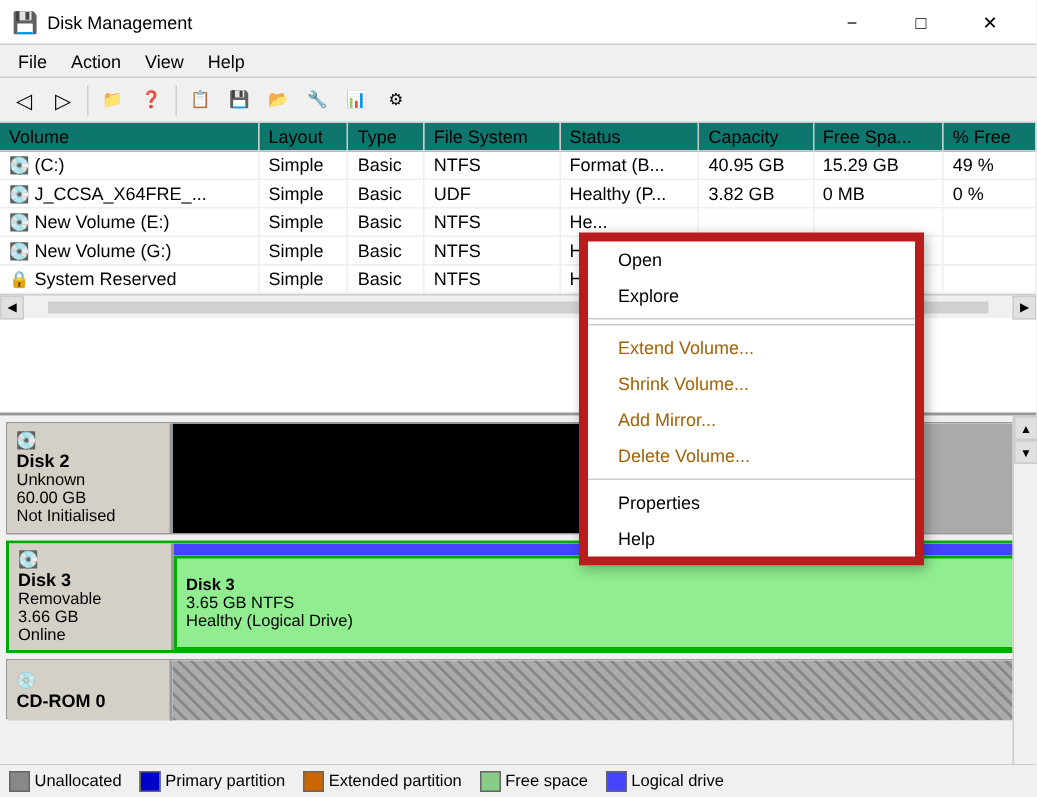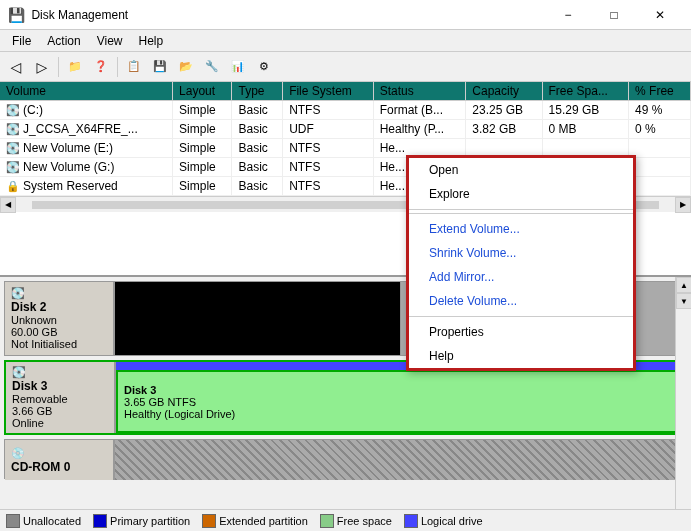--- a/index.html
+++ b/index.html
@@ -204,34 +204,34 @@
     .legend-box {
       width: 14px;
       height: 14px;
       border: 1px solid #666;
     }
 
     
     .context-menu {
       position: absolute;
       top: 155px;
-      left: 406px;
+      left: 386px;
       width: 230px;
       background: white;
-      border: 3px solid #b91c1c;
+      border: 6px solid #b91c1c;
       box-shadow: 2px 2px 8px rgba(0,0,0,0.3);
       z-index: 100;
       font-size: 12px;
     }
     .ctx-item {
       padding: 5px 20px;
       cursor: pointer;
       white-space: nowrap;
     }
-    .ctx-item.disabled { color: #1d4ed8; cursor: default; }
+    .ctx-item.disabled { color: #a16207; cursor: default; }
     .ctx-item.highlighted {
       background: white;
       outline: 2px solid #cc0000;
       outline-offset: -2px;
       font-weight: normal;
     }
     .ctx-sep {
       height: 1px;
       background: #ccc;
       margin: 3px 0;
@@ -310,21 +310,21 @@
           <th>% Free</th>
         </tr>
       </thead>
       <tbody>
         <tr>
           <td><span style="font-size:11px;">💽</span> (C:)</td>
           <td>Simple</td>
           <td>Basic</td>
           <td>NTFS</td>
           <td>Format (B...</td>
-          <td>23.25 GB</td>
+          <td>40.95 GB</td>
           <td>15.29 GB</td>
           <td>49 %</td>
         </tr>
         <tr>
           <td><span style="font-size:11px;">💽</span> J_CCSA_X64FRE_...</td>
           <td>Simple</td>
           <td>Basic</td>
           <td>UDF</td>
           <td>Healthy (P...</td>
           <td>3.82 GB</td>

